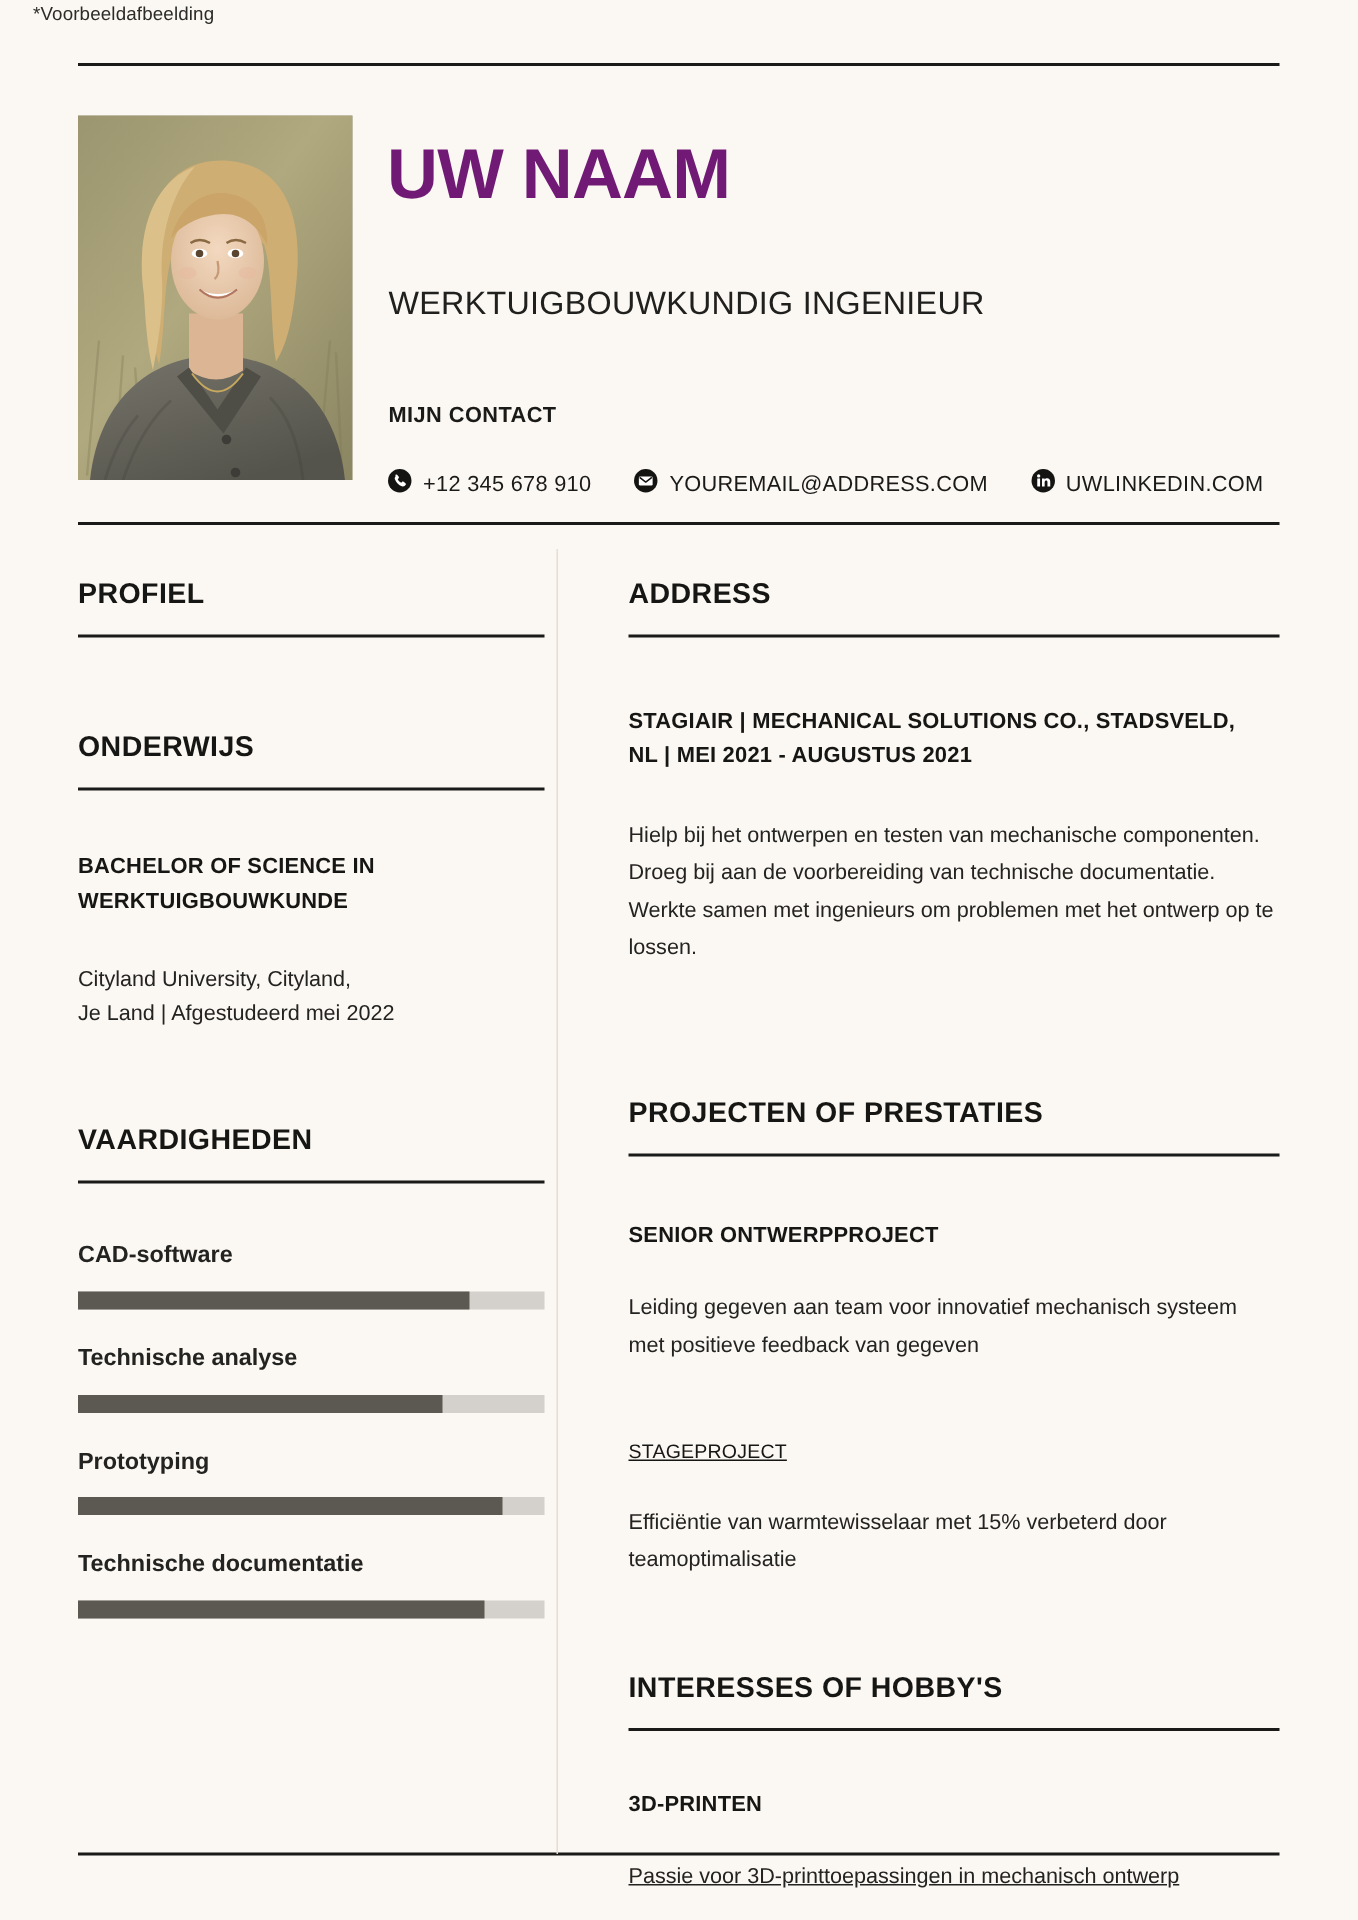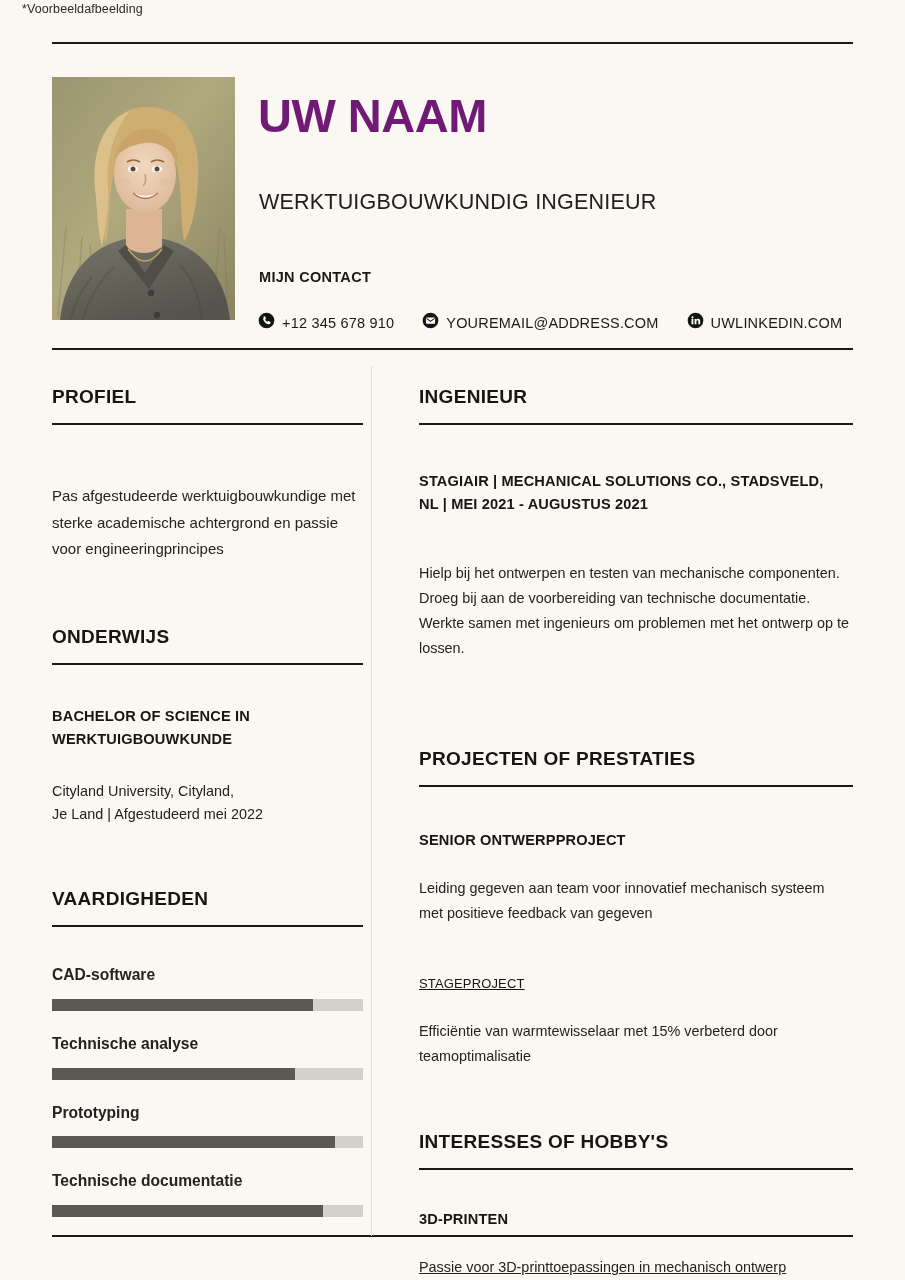--- a/index.html
+++ b/index.html
@@ -204,21 +204,21 @@
   }
   .skill-fill {
     position: absolute;
     left: 0; top: 0;
     height: 12px;
     background: #5c5852;
   }
 
   
   .exp-title { margin-top: 45px; width: 424px; }
-  .exp-body { margin-top: 44px; width: 432px; }
+  .exp-body { margin-top: 28px; width: 432px; }
   .sec-projects { margin-top: 86px; }
   .proj { margin-top: 42px; }
   .proj-body { margin-top: 24px; width: 420px; }
   .proj2 { margin-top: 48px; }
   .sec-hobbies { margin-top: 62px; }
   .hobby-title { margin-top: 38px; }
   .hobby-body { margin-top: 23px; text-decoration: underline; }
 </style>
 </head>
 <body>
@@ -344,21 +344,20 @@
       <span class="txt">UWLINKEDIN.COM</span>
     </div>
 
   </div>
 
   <div class="col-left">
 
     <div class="section">
       <div class="sec-head">PROFIEL</div>
       <div class="sec-rule"></div>
-      <div class="body-text profile-text">Pas afgestudeerde werktuigbouwkundige met sterke academische achtergrond en passie voor engineeringprincipes</div>
     </div>
 
     <div class="section sec-onderwijs">
       <div class="sec-head">ONDERWIJS</div>
       <div class="sec-rule"></div>
       <div class="item-title edu-degree">BACHELOR OF SCIENCE IN WERKTUIGBOUWKUNDE</div>
       <div class="edu-school" style="white-space:pre-line">Cityland University, Cityland,
 Je Land | Afgestudeerd mei 2022</div>
     </div>
 
@@ -391,21 +390,21 @@
             </div>
           </div>
         </div>
     </div>
 
   </div>
 
   <div class="col-right">
 
     <div class="section">
-      <div class="sec-head">INGENIEUR</div>
+      <div class="sec-head">ADDRESS</div>
       <div class="sec-rule"></div>
       <div class="item-title exp-title">STAGIAIR | MECHANICAL SOLUTIONS CO., STADSVELD, NL | MEI 2021 - AUGUSTUS 2021</div>
       <div class="item-body exp-body">Hielp bij het ontwerpen en testen van mechanische componenten. Droeg bij aan de voorbereiding van technische documentatie. Werkte samen met ingenieurs om problemen met het ontwerp op te lossen.</div>
     </div>
 
     <div class="section sec-projects">
       <div class="sec-head">PROJECTEN OF PRESTATIES</div>
       <div class="sec-rule"></div>
 
       <div class="proj">

